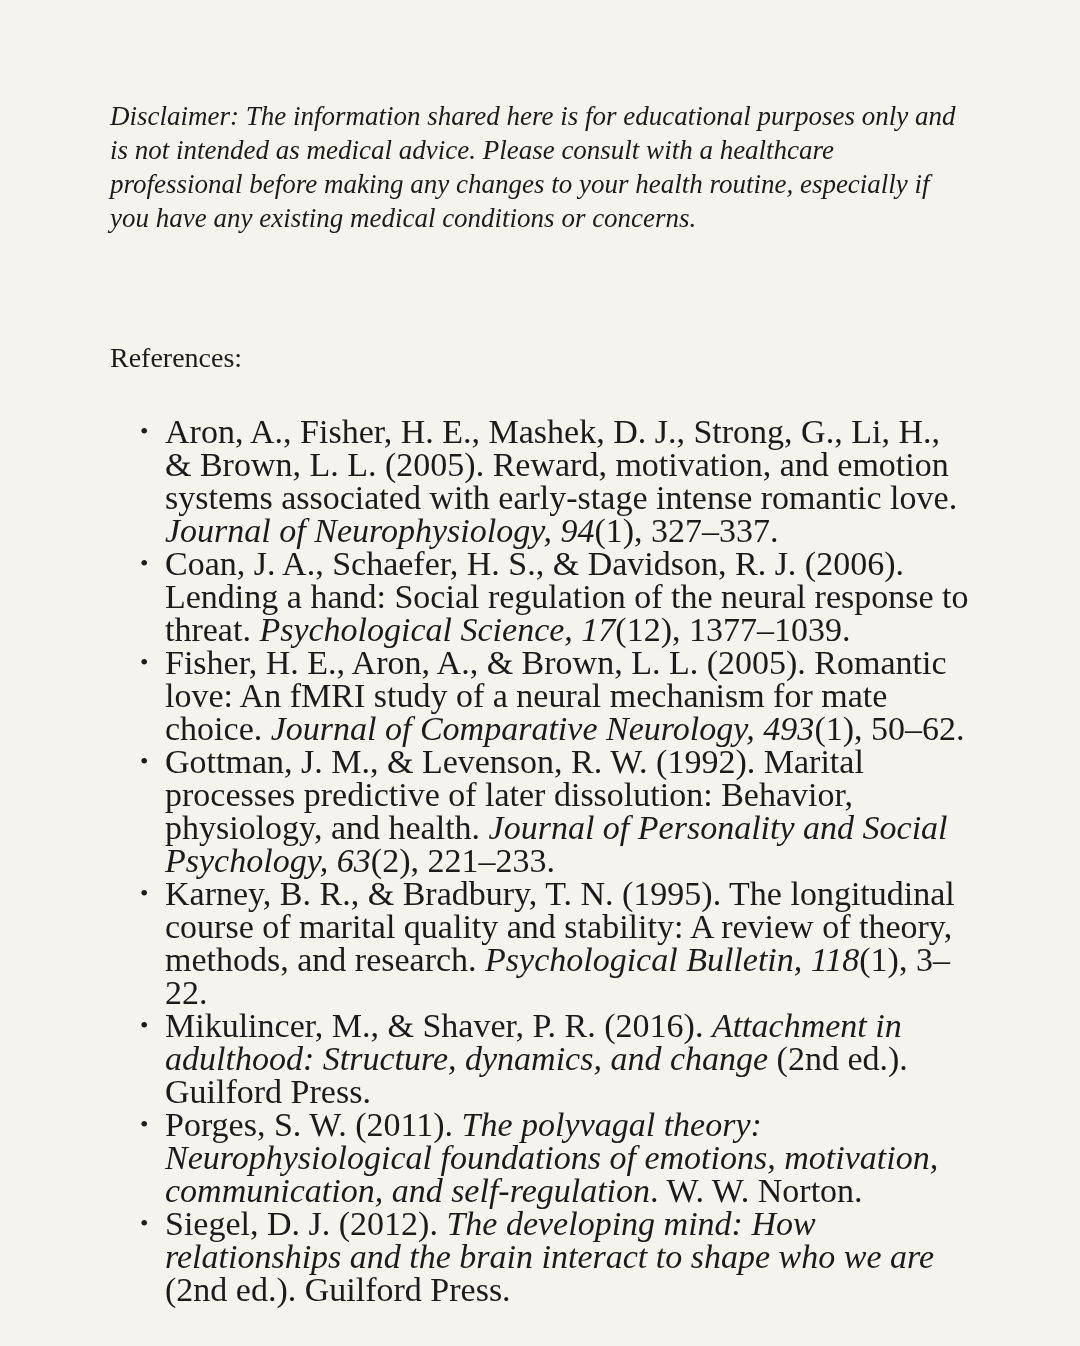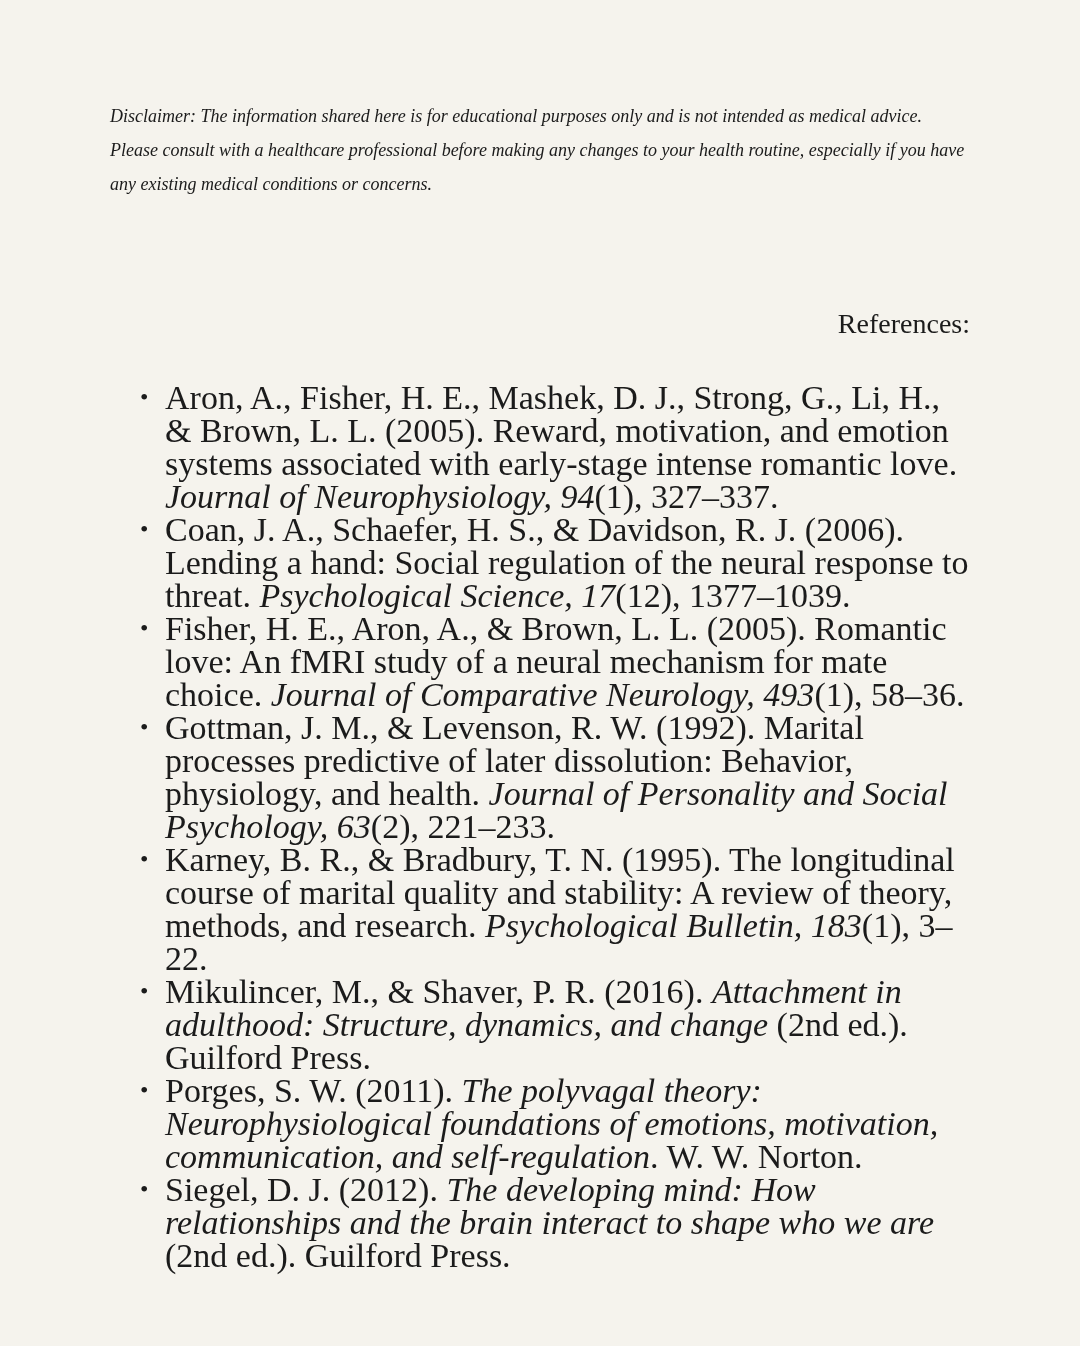--- a/index.html
+++ b/index.html
@@ -12,29 +12,28 @@
     box-sizing: border-box;
     width: 1080px;
     height: 1346px;
     padding: 99px 110px 0 110px;
     overflow: hidden;
   }
   .disclaimer {
     margin: 0;
     max-width: 860px;
     font-style: italic;
-    font-size: 18px;
+    font-size: 27px;
     line-height: 34px;
   }
   .refs-heading {
     margin: 106px 0 0 0;
     font-size: 28px;
     font-weight: normal;
     line-height: 34px;
-    text-align: right;
   }
   .refs-list {
     margin: 40px 0 0 0;
     padding: 0 0 0 55px;
     list-style: none;
     font-size: 34px;
     line-height: 33px;
   }
   .refs-list li {
     position: relative;
@@ -55,20 +54,20 @@
 <body style="background: rgb(245, 243, 237); color: rgb(27, 27, 27);">
 
 <main class="page">
   <p class="disclaimer">Disclaimer: The information shared here is for educational purposes only and is not intended as medical advice. Please consult with a healthcare professional before making any changes to your health routine, especially if you have any existing medical conditions or concerns.</p>
 
   <h2 class="refs-heading">References:</h2>
 
   <ul class="refs-list">
       <li><span class="seg-roman">Aron, A., Fisher, H. E., Mashek, D. J., Strong, G., Li, H., &amp; Brown, L. L. (2005). Reward, motivation, and emotion systems associated with early-stage intense romantic love. </span><span class="seg-italic">Journal of Neurophysiology, 94</span><span class="seg-roman">(1), 327–337.</span></li>
       <li><span class="seg-roman">Coan, J. A., Schaefer, H. S., &amp; Davidson, R. J. (2006). Lending a hand: Social regulation of the neural response to threat. </span><span class="seg-italic">Psychological Science, 17</span><span class="seg-roman">(12), 1377–1039.</span></li>
-      <li><span class="seg-roman">Fisher, H. E., Aron, A., &amp; Brown, L. L. (2005). Romantic love: An fMRI study of a neural mechanism for mate choice. </span><span class="seg-italic">Journal of Comparative Neurology, 493</span><span class="seg-roman">(1), 58–36.</span></li>
+      <li><span class="seg-roman">Fisher, H. E., Aron, A., &amp; Brown, L. L. (2005). Romantic love: An fMRI study of a neural mechanism for mate choice. </span><span class="seg-italic">Journal of Comparative Neurology, 493</span><span class="seg-roman">(1), 50–62.</span></li>
       <li><span class="seg-roman">Gottman, J. M., &amp; Levenson, R. W. (1992). Marital processes predictive of later dissolution: Behavior, physiology, and health. </span><span class="seg-italic">Journal of Personality and Social Psychology, 63</span><span class="seg-roman">(2), 221–233.</span></li>
-      <li><span class="seg-roman">Karney, B. R., &amp; Bradbury, T. N. (1995). The longitudinal course of marital quality and stability: A review of theory, methods, and research. </span><span class="seg-italic">Psychological Bulletin, 183</span><span class="seg-roman">(1), 3–22.</span></li>
+      <li><span class="seg-roman">Karney, B. R., &amp; Bradbury, T. N. (1995). The longitudinal course of marital quality and stability: A review of theory, methods, and research. </span><span class="seg-italic">Psychological Bulletin, 118</span><span class="seg-roman">(1), 3–22.</span></li>
       <li><span class="seg-roman">Mikulincer, M., &amp; Shaver, P. R. (2016). </span><span class="seg-italic">Attachment in adulthood: Structure, dynamics, and change</span><span class="seg-roman"> (2nd ed.). Guilford Press.</span></li>
       <li><span class="seg-roman">Porges, S. W. (2011). </span><span class="seg-italic">The polyvagal theory: Neurophysiological foundations of emotions, motivation, communication, and self-regulation</span><span class="seg-roman">. W. W. Norton.</span></li>
       <li><span class="seg-roman">Siegel, D. J. (2012). </span><span class="seg-italic">The developing mind: How relationships and the brain interact to shape who we are</span><span class="seg-roman"> (2nd ed.). Guilford Press.</span></li>
     </ul>
 </main>
 
 </body></html>

